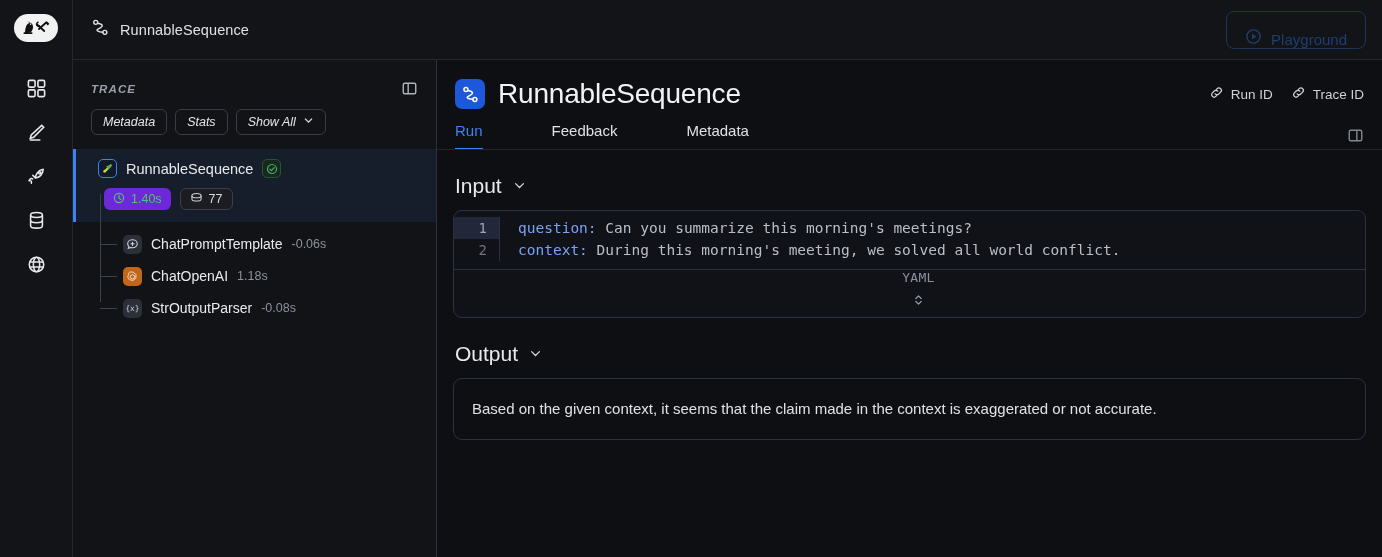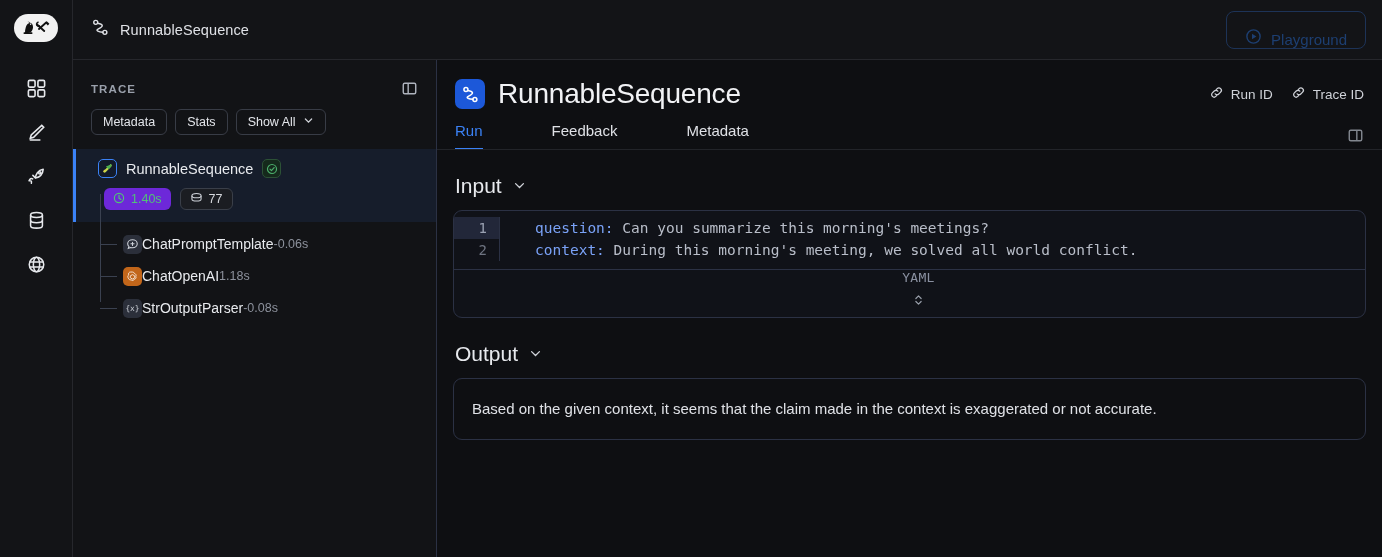--- a/index.html
+++ b/index.html
@@ -48,21 +48,21 @@
   }
 
   
   .trace-panel {
     position: absolute; left: 73px; top: 60px;
     width: 364px; height: 497px;
     background: #121316;
     border-right: 1px solid #2b3144;
     display: flex; flex-direction: column;
   }
-  .trace-head { padding: 20px 18px 0 18px; }
+  .trace-head { padding: 20px 18px 0 18px; font-style: italic; }
   .trace-head-row { display: flex; align-items: center; }
   .trace-label {
     color: #9aa0ab; font-size: 11.5px; font-weight: 700;
     letter-spacing: 1.1px;
   }
   .panel-toggle { margin-left: auto; cursor: pointer; display: flex; }
   .trace-btns { display: flex; gap: 8px; margin-top: 12px; }
   .tbtn {
     height: 26px; padding: 0 11px;
     display: flex; align-items: center; gap: 7px;
@@ -101,21 +101,21 @@
   }
   .badge.time { background: #6d28d9; color: #51c178; }
   .badge.tok  { background: #1b1d22; border: 1px solid #3a3f49; color: #d6d9de; }
 
   .children { position: relative; padding-top: 6px; }
   .vline {
     position: absolute; left: 27px; top: -28px; bottom: 22px;
     width: 1px; background: #3a4150;
   }
   .node-child {
-    position: relative; display: flex; align-items: center; 
+    position: relative; display: flex; align-items: center; gap: 9px;
     height: 32px; padding-left: 50px; cursor: pointer;
   }
   .node-child .elbow {
     position: absolute; left: 27px; top: 16px; width: 17px; height: 1px;
     background: #3a4150;
   }
   .dur { color: #8c919c; font-size: 12.5px; }
 
   
   .main {
@@ -162,21 +162,21 @@
     width: 46px; flex: 0 0 46px; text-align: right; padding-right: 12px;
     color: #6e7481; font-size: 14px; line-height: 22px;
     font-family: "DejaVu Sans Mono", monospace;
     border-right: 1px solid #2b3144;
   }
   .code-row.hl .gutter { background: #222739; color: #9aa1b2; }
   .code-txt {
     padding-left: 18px; line-height: 22px; font-size: 14.5px;
     font-family: "DejaVu Sans Mono", monospace; white-space: pre;
   }
-  .k { color: #7aa2f7; margin-left: 17px; }
+  .k { color: #7aa2f7; }
   .v { color: #b9bec9; }
   .codefoot {
     border-top: 1px solid #2b3144; height: 48px;
     display: flex; align-items: center; padding-left: 18px; gap: 8px; flex-direction: column;
   }
   .codefoot-label {
     color: #8a90a0; font-size: 13px; font-family: "DejaVu Sans Mono", monospace;
     letter-spacing: .3px;
   }
   .outbox {

